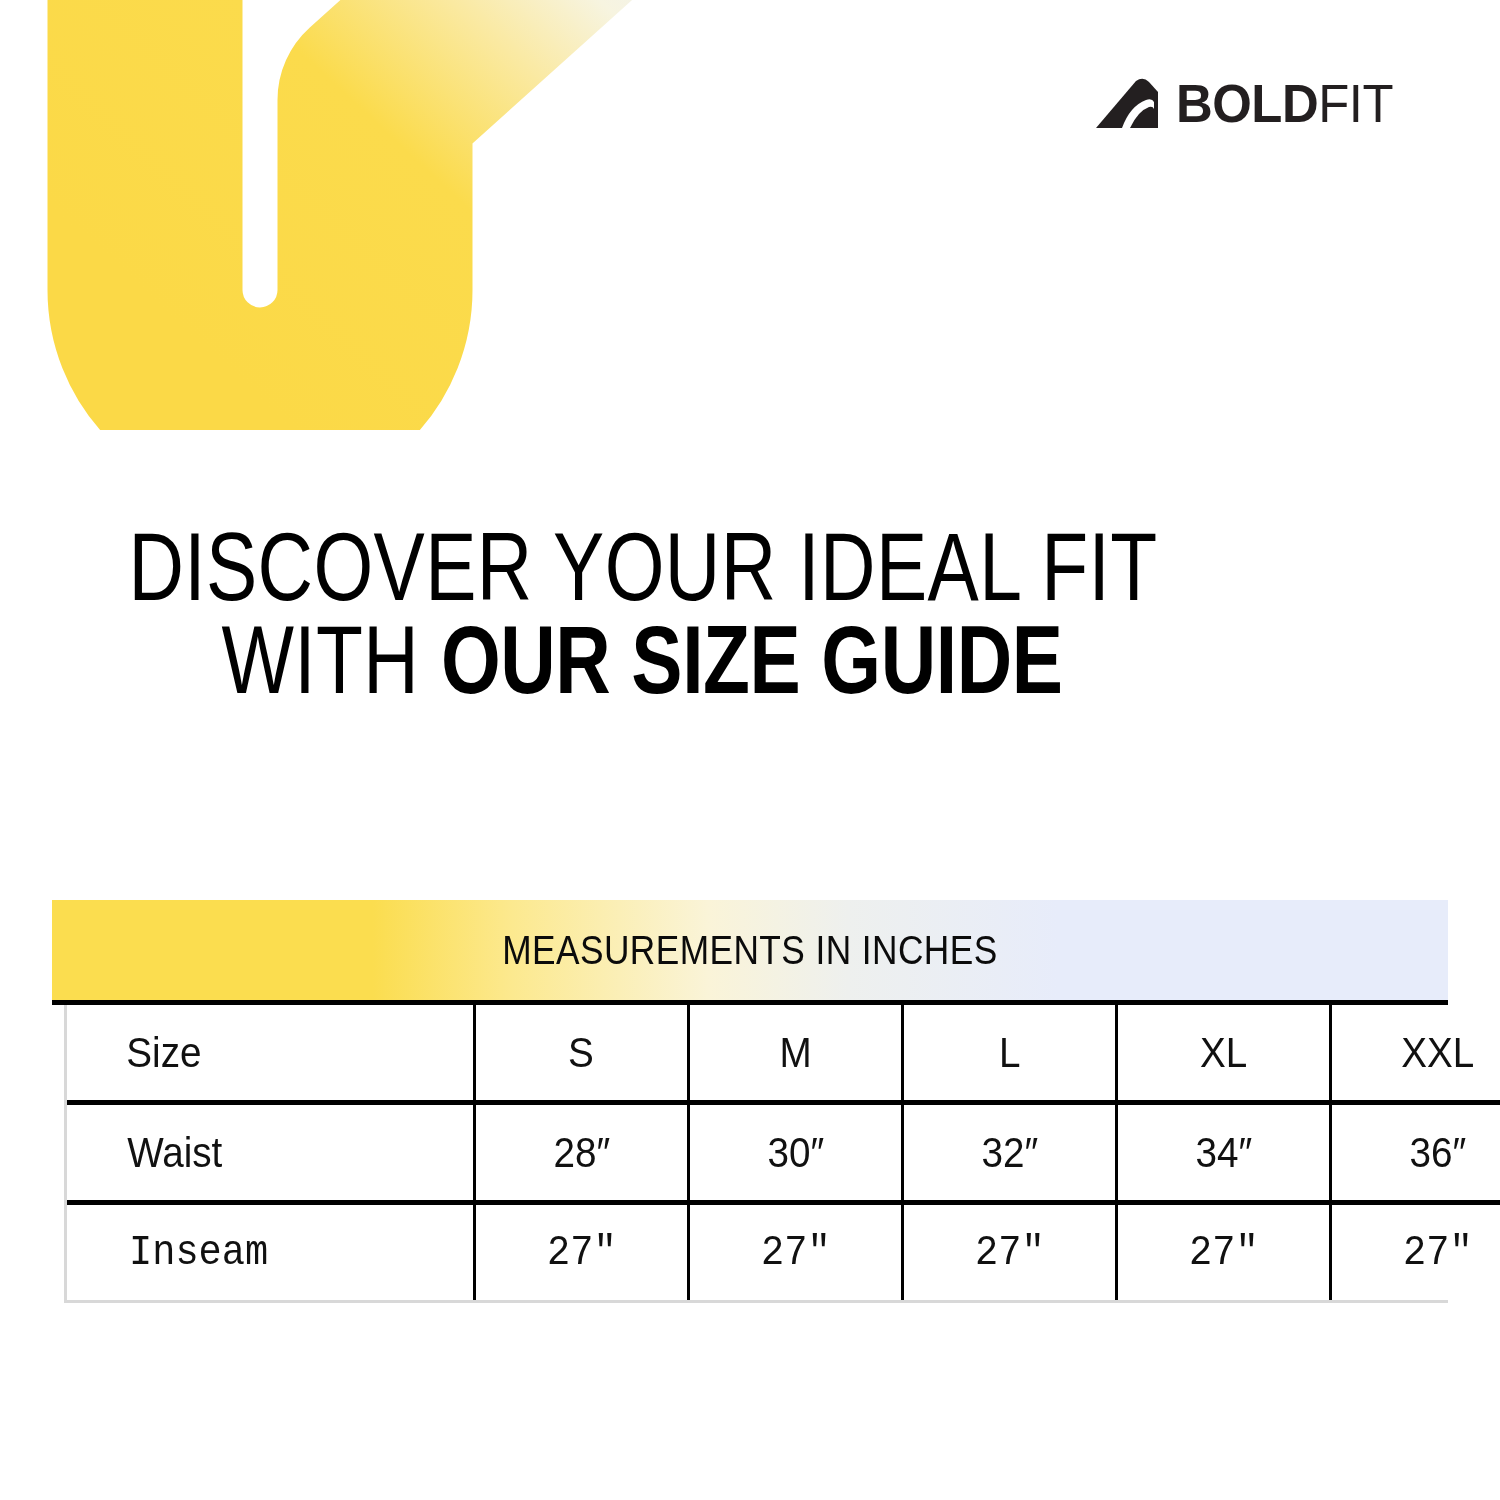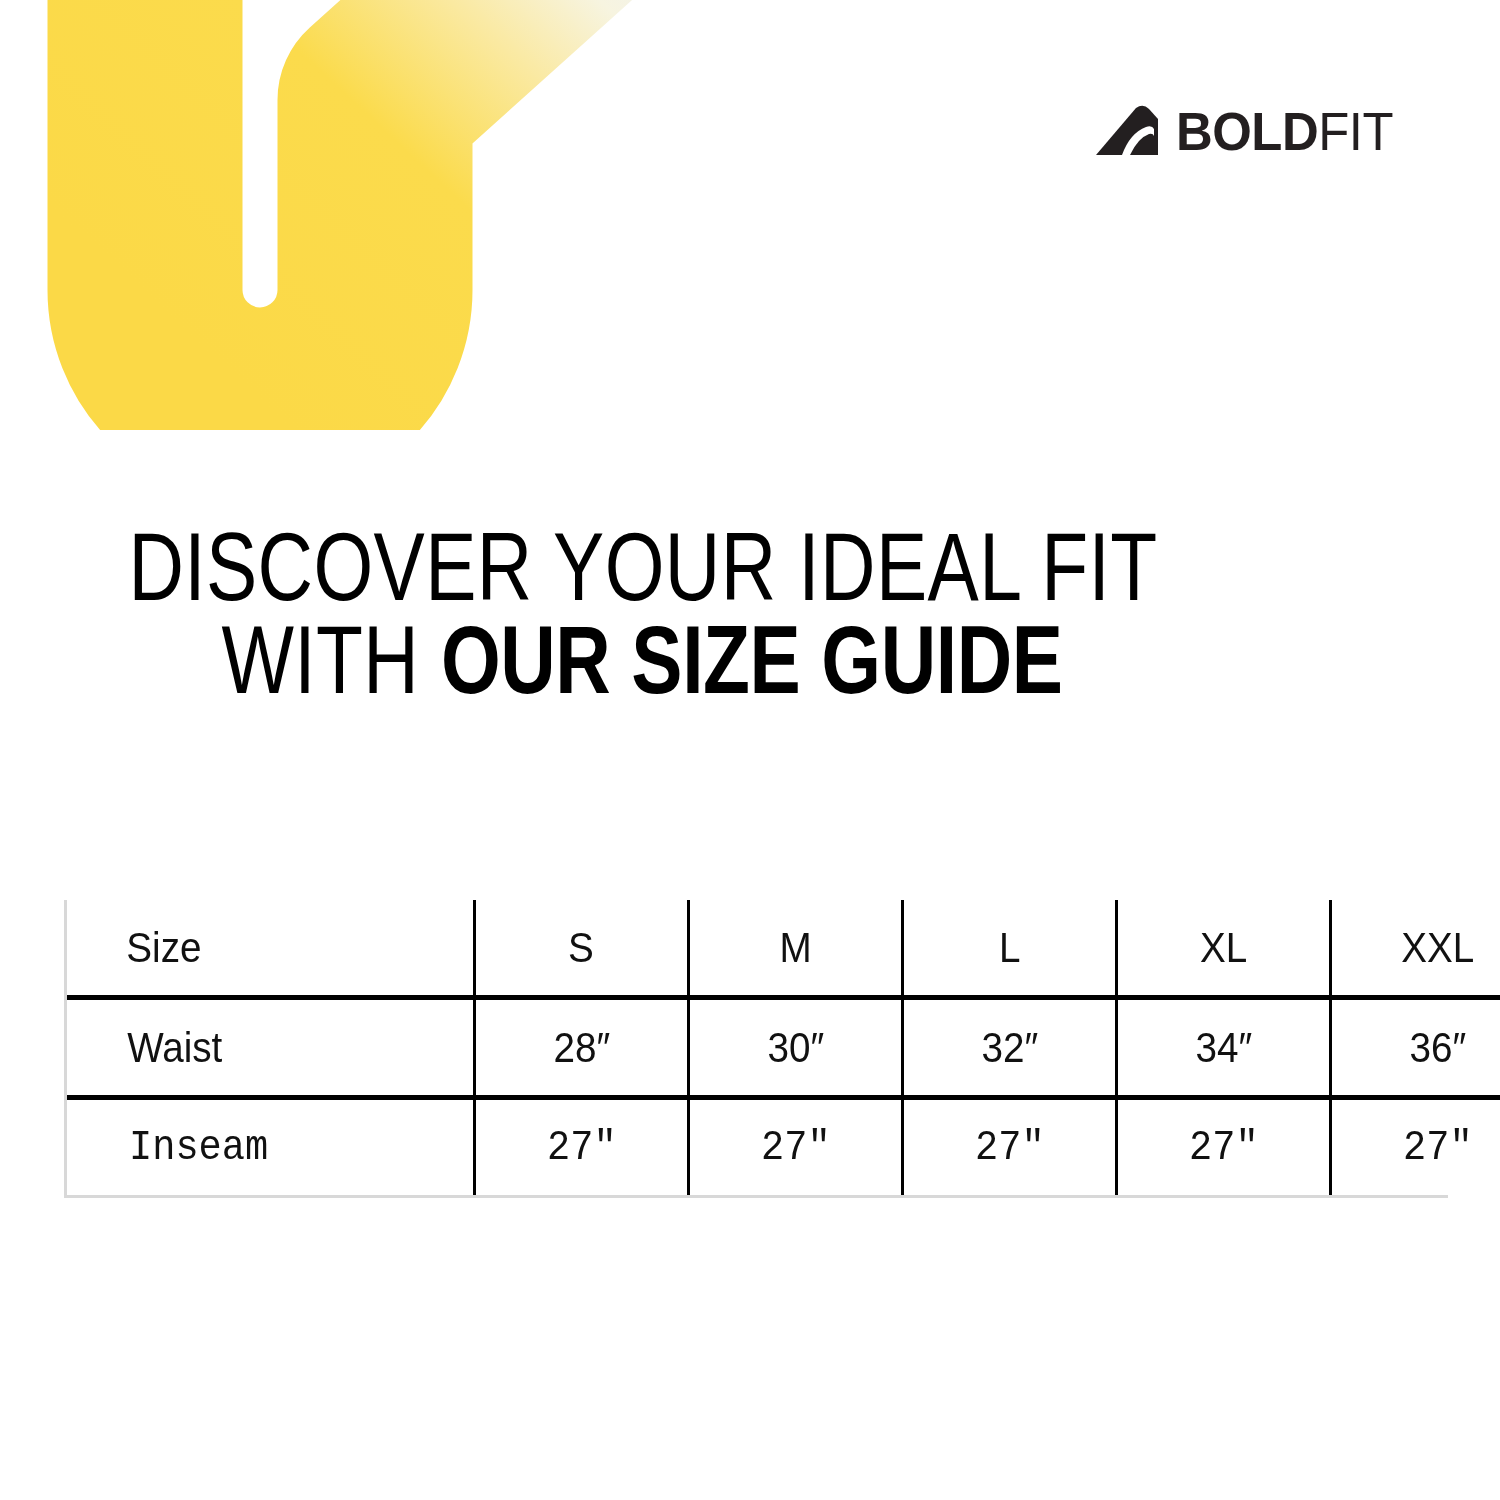--- a/index.html
+++ b/index.html
@@ -25,24 +25,23 @@
     height: 470px;
     pointer-events: none;
   }
 
   
   #brand-logo {
     position: absolute;
     right: 98px;
     top: 72px;
     display: flex;
-    align-items: flex-start;
+    align-items: center;
     gap: 6px;
     height: 62px;
-    margin-top: 33px;
   }
   #brand-logo .logo-mark {
     display: block;
     width: 74px;
     height: 50px;
   }
   #brand-logo .logo-word {
     font-family: "Liberation Sans", sans-serif;
     font-size: 53px;
     line-height: 1;
@@ -190,20 +189,23 @@
     <span class="logo-bold">BOLD</span><span class="logo-fit">FIT</span>
   </div>
 </div>
 
 <div id="headline">
   <span class="hl-line hl-light">DISCOVER YOUR IDEAL FIT</span>
   <span class="hl-line"><span class="hl-light">WITH </span><span class="hl-heavy">OUR SIZE GUIDE</span></span>
 </div>
 
 <div id="size-table">
+  <div class="table-header-bar">
+    <span class="table-header-title">MEASUREMENTS IN INCHES</span>
+  </div>
   <div class="table-body-wrap">
     <table>
       <tbody>
         <tr>
           <td class="row-label"><span class="cell-text">Size</span></td>
           <td class="val-col"><span class="cell-text">S</span></td>
           <td class="val-col"><span class="cell-text">M</span></td>
           <td class="val-col"><span class="cell-text">L</span></td>
           <td class="val-col"><span class="cell-text">XL</span></td>
           <td class="val-col"><span class="cell-text">XXL</span></td>

